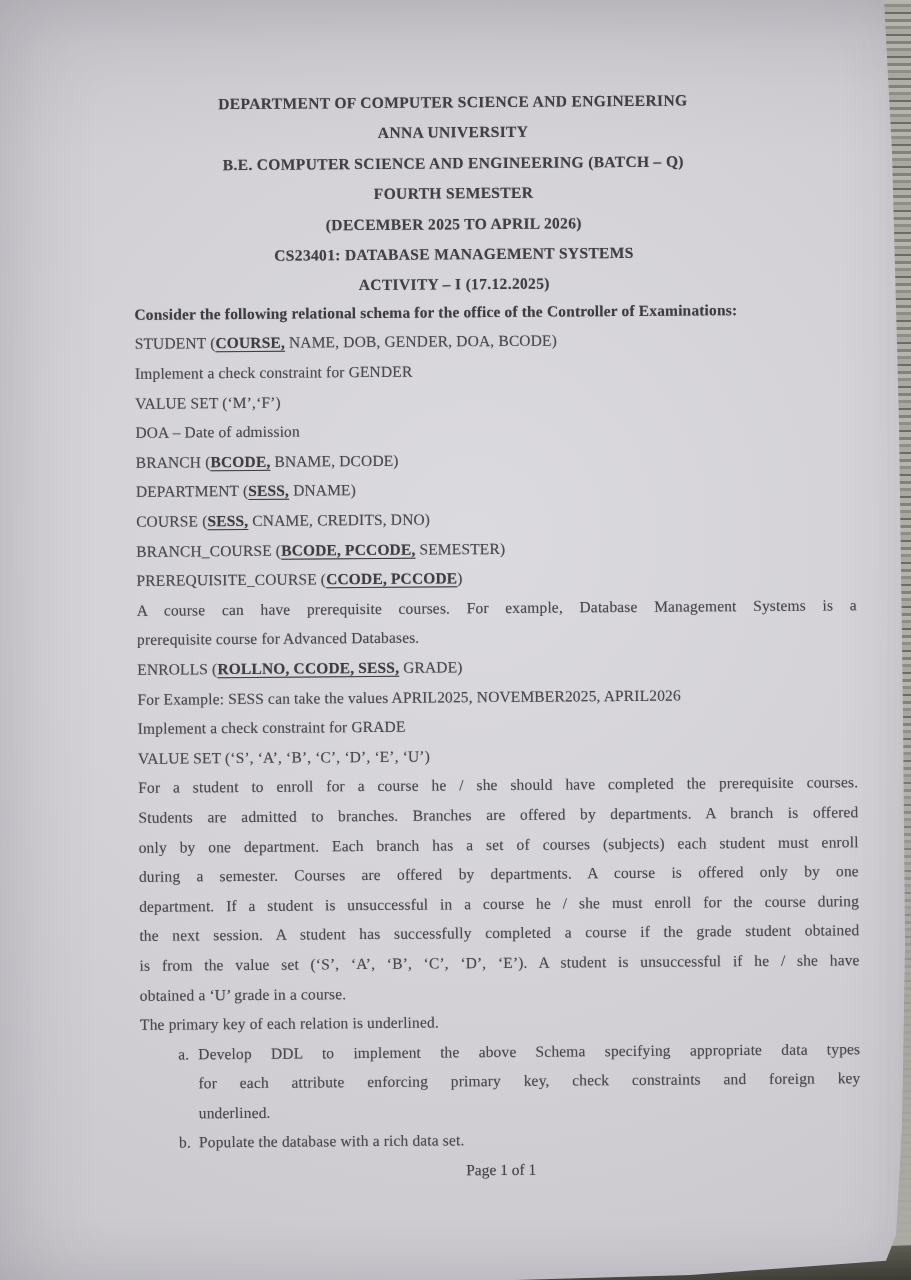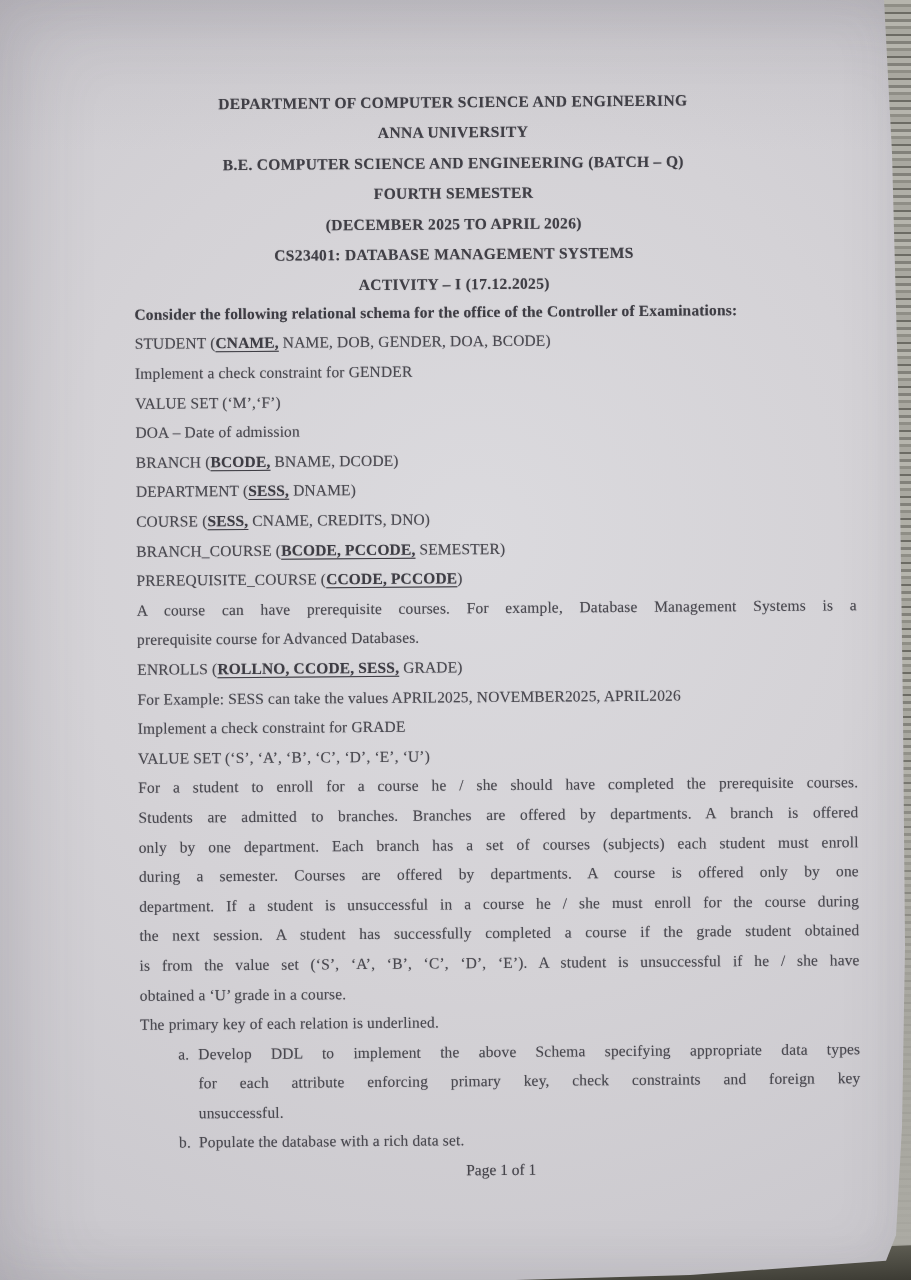--- a/index.html
+++ b/index.html
@@ -71,21 +71,21 @@
           <div class="hline">DEPARTMENT OF COMPUTER SCIENCE AND ENGINEERING</div>
           <div class="hline">ANNA UNIVERSITY</div>
           <div class="hline">B.E. COMPUTER SCIENCE AND ENGINEERING (BATCH – Q)</div>
           <div class="hline">FOURTH SEMESTER</div>
           <div class="hline">(DECEMBER 2025 TO APRIL 2026)</div>
           <div class="hline">CS23401: DATABASE MANAGEMENT SYSTEMS</div>
           <div class="hline">ACTIVITY – I (17.12.2025)</div>
         </div>
       <div class="body" id="docbody">
           <div class="line"><span class="s-b">Consider the following relational schema for the office of the Controller of Examinations:</span></div>
-          <div class="line"><span class="s-n">STUDENT (</span><span class="s-bu">CNAME,</span><span class="s-n"> NAME, DOB, GENDER, DOA, BCODE)</span></div>
+          <div class="line"><span class="s-n">STUDENT (</span><span class="s-bu">COURSE,</span><span class="s-n"> NAME, DOB, GENDER, DOA, BCODE)</span></div>
           <div class="line"><span class="s-n">Implement a check constraint for GENDER</span></div>
           <div class="line"><span class="s-n">VALUE SET (‘M’,‘F’)</span></div>
           <div class="line"><span class="s-n">DOA – Date of admission</span></div>
           <div class="line"><span class="s-n">BRANCH (</span><span class="s-bu">BCODE,</span><span class="s-n"> BNAME, DCODE)</span></div>
           <div class="line"><span class="s-n">DEPARTMENT (</span><span class="s-bu">SESS,</span><span class="s-n"> DNAME)</span></div>
           <div class="line"><span class="s-n">COURSE (</span><span class="s-bu">SESS,</span><span class="s-n"> CNAME, CREDITS, DNO)</span></div>
           <div class="line"><span class="s-n">BRANCH_COURSE (</span><span class="s-bu">BCODE, PCCODE,</span><span class="s-n"> SEMESTER)</span></div>
           <div class="line"><span class="s-n">PREREQUISITE_COURSE (</span><span class="s-bu">CCODE, PCCODE</span><span class="s-n">)</span></div>
           <div class="line justify"><span class="s-n">A course can have prerequisite courses. For example, Database Management Systems is a</span></div>
           <div class="line"><span class="s-n">prerequisite course for Advanced Databases.</span></div>
@@ -97,19 +97,19 @@
           <div class="line justify"><span class="s-n">Students are admitted to branches. Branches are offered by departments. A branch is offered</span></div>
           <div class="line justify"><span class="s-n">only by one department.  Each branch has a set of courses (subjects) each student must enroll</span></div>
           <div class="line justify"><span class="s-n">during a semester. Courses are offered by departments. A course is offered only by one</span></div>
           <div class="line justify"><span class="s-n">department. If a student is unsuccessful in a course he / she must enroll for the course during</span></div>
           <div class="line justify"><span class="s-n">the next session. A student has successfully completed a course if the grade student obtained</span></div>
           <div class="line justify"><span class="s-n">is from the value set (‘S’, ‘A’, ‘B’, ‘C’, ‘D’, ‘E’). A student is unsuccessful if he / she have</span></div>
           <div class="line"><span class="s-n">obtained a ‘U’ grade in a course.</span></div>
           <div class="line"><span class="s-n">The primary key of each relation is underlined.</span></div>
           <div class="line list-first justify"><span class="marker">a.</span><span class="s-n">Develop DDL to implement the above Schema specifying appropriate data types</span></div>
           <div class="line list-cont justify"><span class="s-n">for each attribute enforcing primary key, check constraints and foreign key</span></div>
-          <div class="line list-cont"><span class="s-n">unsuccessful.</span></div>
+          <div class="line list-cont"><span class="s-n">underlined.</span></div>
           <div class="line list-first"><span class="marker">b.</span><span class="s-n">Populate the database with a rich data set.</span></div>
         </div>
       <div class="footer-line">Page 1 of 1</div>
     </div>
   </div>
 </div>
 
 </body></html>

